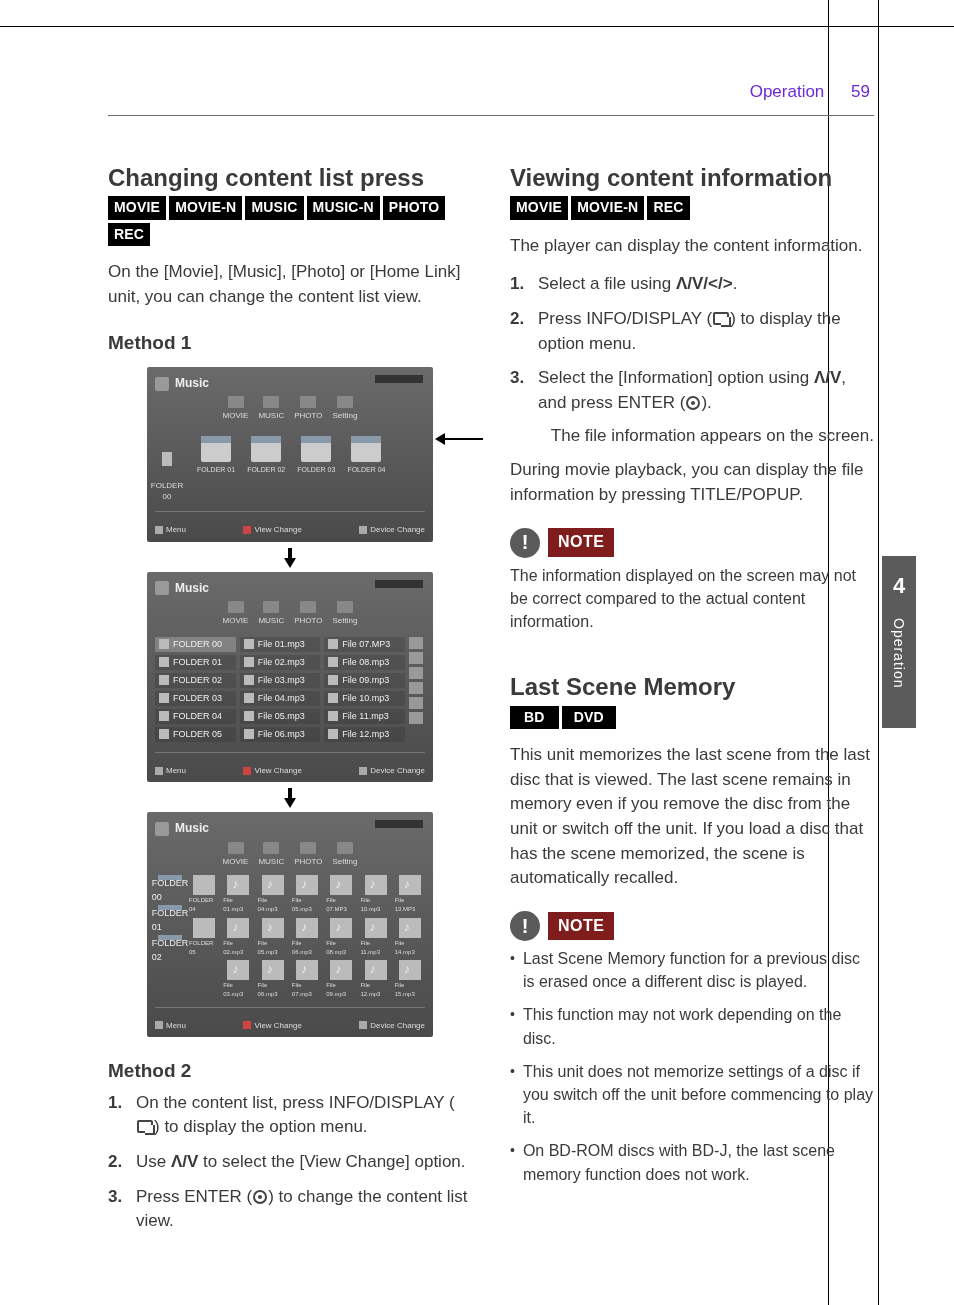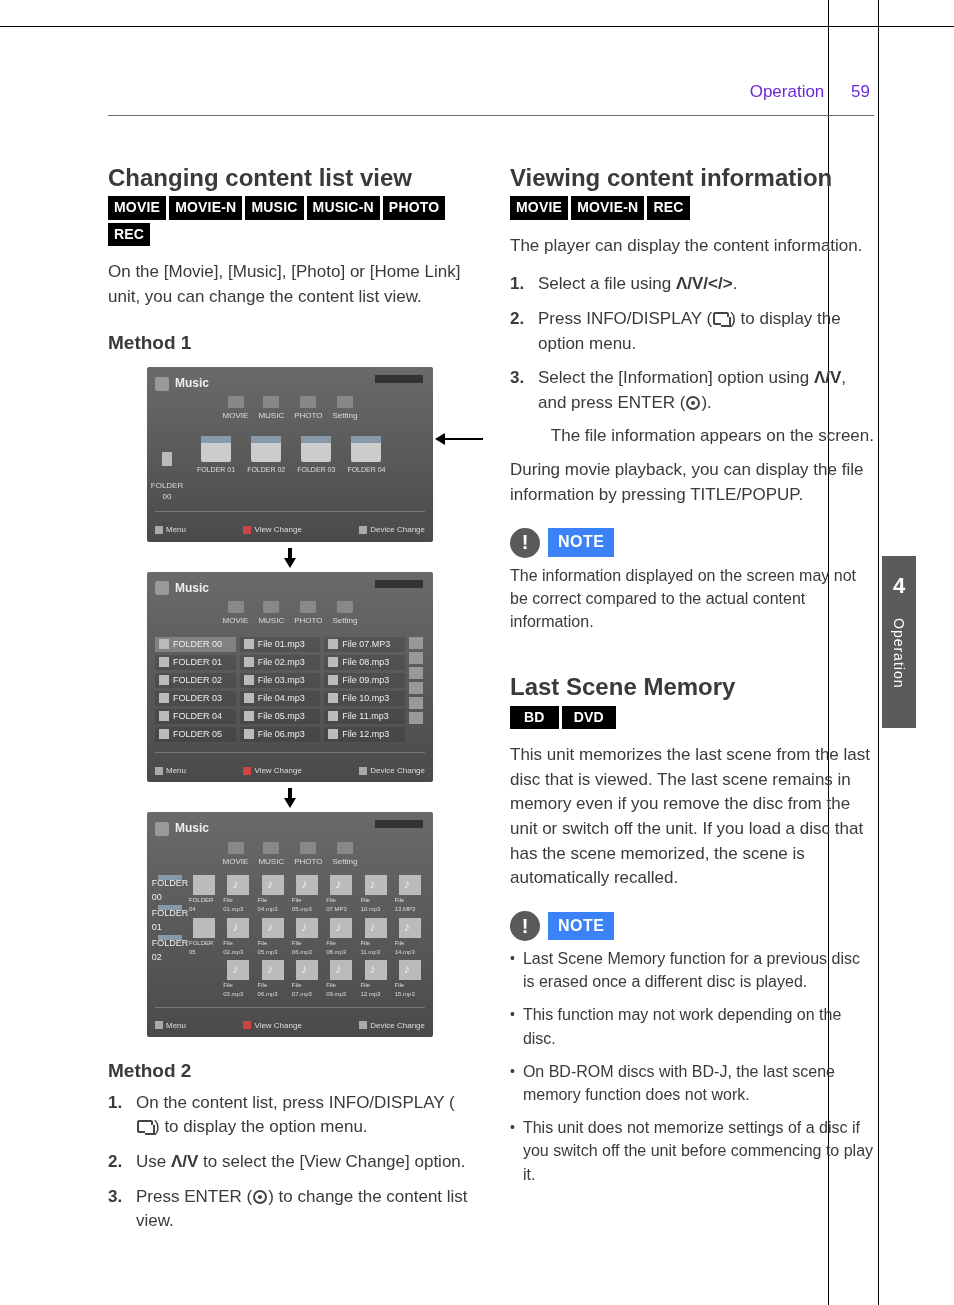--- a/index.html
+++ b/index.html
@@ -172,21 +172,21 @@
   
   .notehead{
     display:flex; align-items:center; gap:8px; margin:20px 0 6px;
   }
   .notehead .bang{
     width:30px;height:30px;border-radius:50%;
     background:#5a5a5a;color:#fff;font-weight:700;font-size:20px;
     display:flex;align-items:center;justify-content:center;
   }
   .notehead .lbl{
-    background:#3b82f6;color:#fff;font-weight:700;
+    background:#7f1d1d;color:#fff;font-weight:700;
     padding:2px 10px 3px; font-size:16px; letter-spacing:0.5px;
   }
   .notebody{ font-size:16px; color:#3a3a3a; }
   ul.bul{ list-style:none; }
   ul.bul li{ display:flex; gap:8px; margin-bottom:10px; font-size:16px;}
   ul.bul li::before{ content:"•"; font-size:14px; line-height:1.6;}
   
   .sidetab{
     position:absolute;
     right:38px;
@@ -236,21 +236,21 @@
   <hr class="head-rule">
 
   <div class="sidetab">
     <div class="n">4</div>
     <div class="t">Operation</div>
   </div>
 
   <div class="cols">
 
     <div class="col">
-      <h2 class="section">Changing content list view</h2>
+      <h2 class="section">Changing content list press</h2>
       <div class="tags">
         <span class="tag">MOVIE</span>
         <span class="tag">MOVIE-N</span>
         <span class="tag">MUSIC</span>
         <span class="tag">MUSIC-N</span>
         <span class="tag">PHOTO</span>
         <span class="tag">REC</span>
       </div>
       <p>On the [Movie], [Music], [Photo] or [Home Link] unit, you can change the content list view.</p>
 
@@ -683,21 +683,21 @@
         <div class="lbl">NOTE</div>
       </div>
       <ul class="bul">
         <li>
             <span>Last Scene Memory function for a previous disc is erased once a different disc is played.</span>
           </li>
         <li>
             <span>This function may not work depending on the disc.</span>
           </li>
         <li>
+            <span>This unit does not memorize settings of a disc if you switch off the unit before commencing to play it.</span>
+          </li>
+        <li>
             <span>On BD-ROM discs with BD-J, the last scene memory function does not work.</span>
-          </li>
-        <li>
-            <span>This unit does not memorize settings of a disc if you switch off the unit before commencing to play it.</span>
           </li>
       </ul>
     </div>
   </div>
 </div>
 
 </body></html>

